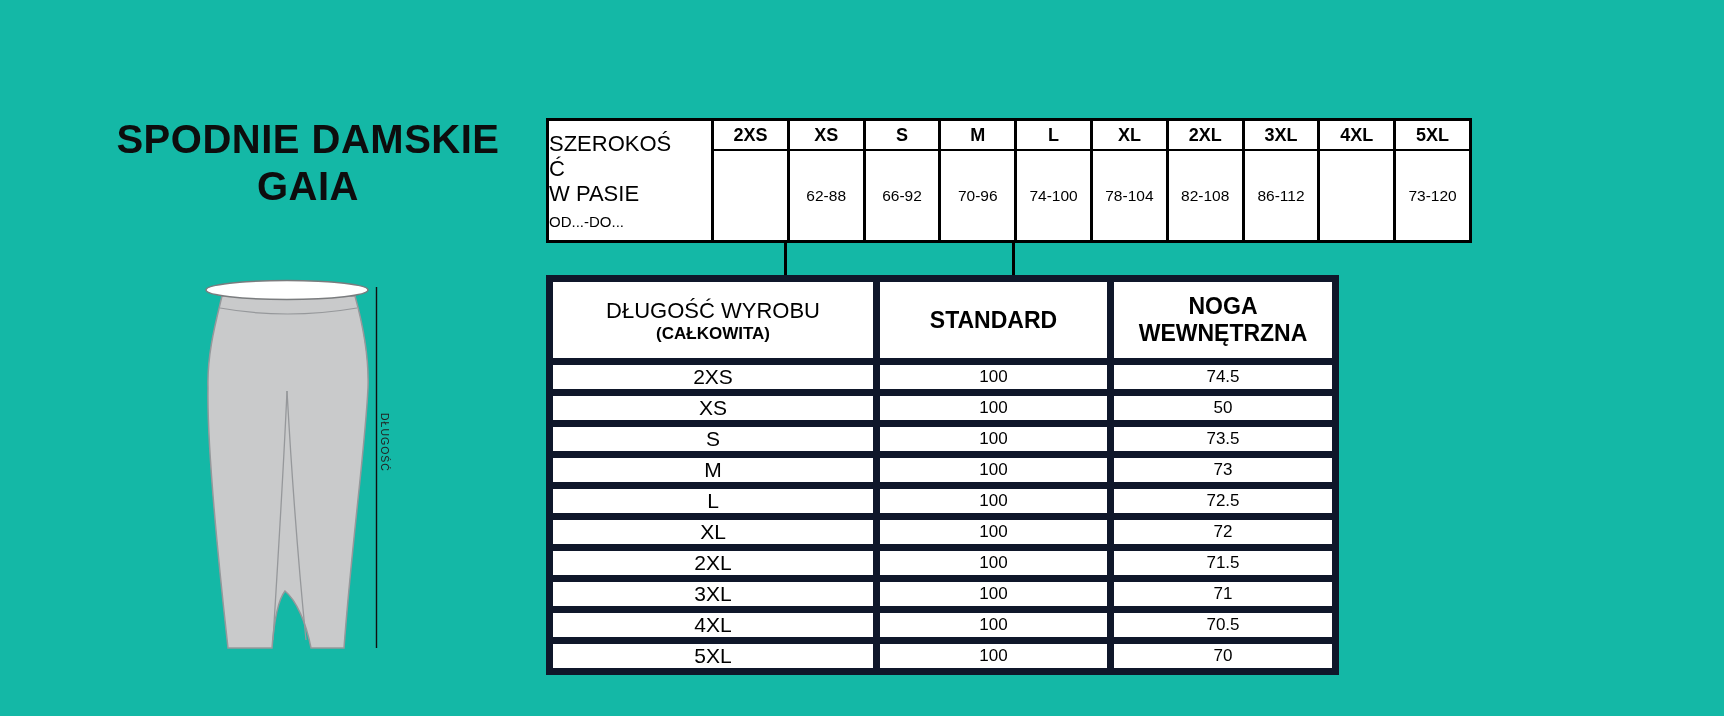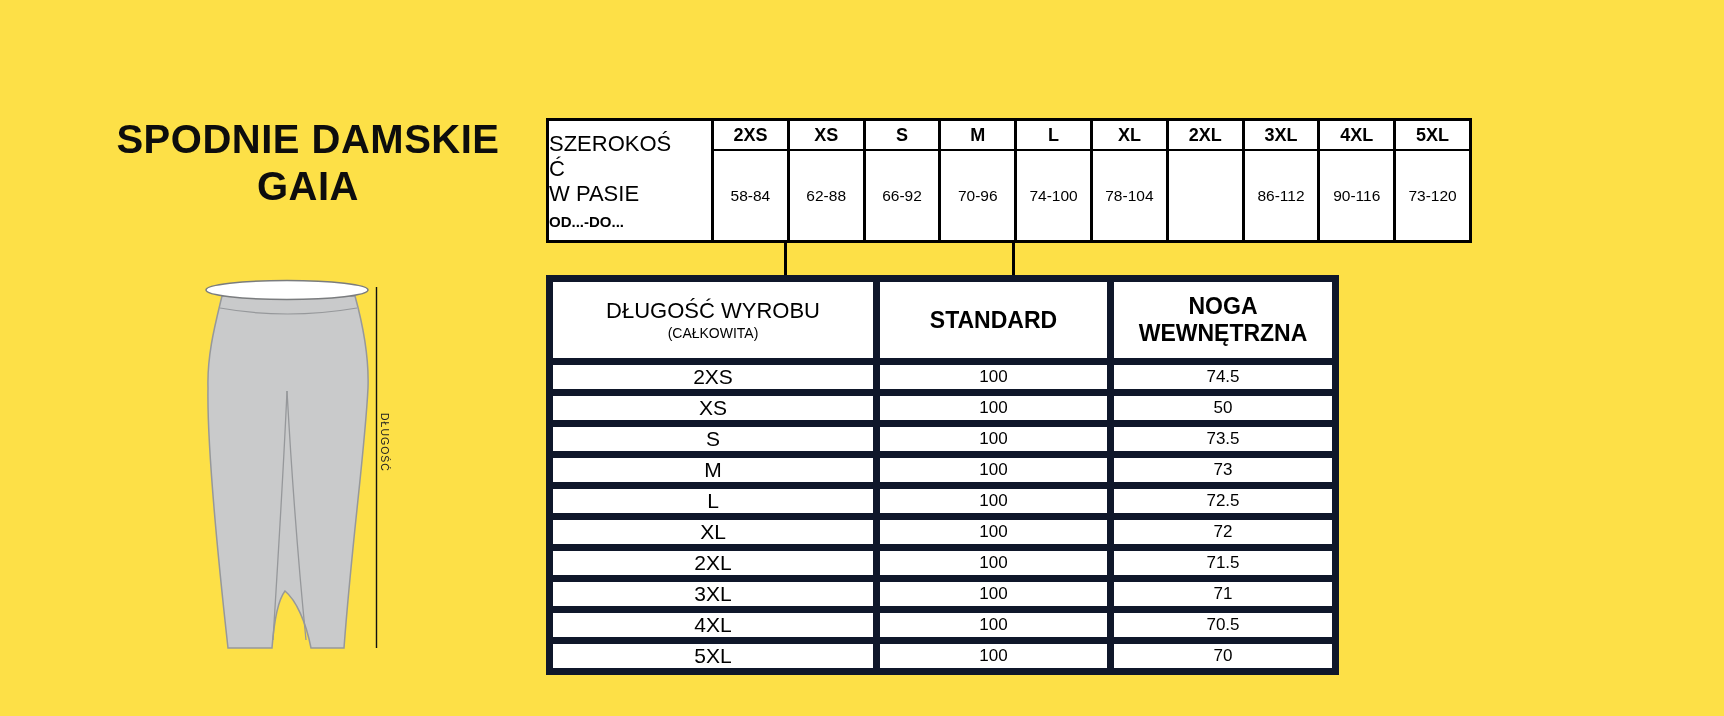--- a/index.html
+++ b/index.html
@@ -1,51 +1,51 @@
 <!DOCTYPE html>
 <html><head>
 <meta charset="utf-8">
 <style>
   html,body{margin:0;padding:0;background:#ffffff;}
   .canvas{
-    position:relative;width:1724px;height:716px;background:#fde047;overflow:hidden;
+    position:relative;width:1724px;height:716px;background:#14b8a6;overflow:hidden;
     font-family:"Liberation Sans","DejaVu Sans",sans-serif;color:#000;
   }
   
   .title-block{position:absolute;left:78px;top:116px;width:460px;text-align:center;
     font-weight:bold;font-size:40px;line-height:47px;color:#0d0d0d;letter-spacing:.5px;}
   
   .fig-labels{position:absolute;left:180px;top:255px;width:215px;text-align:center;color:#2e2e2e;}
   .fig-label-main{font-size:13px;font-weight:bold;letter-spacing:2px;}
   .fig-label-sub{font-size:7px;letter-spacing:.5px;margin-top:1px;color:#3a3a3a;}
   .pants-svg{position:absolute;left:180px;top:240px;}
   
   .connector{position:absolute;width:3px;background:#000;}
   .connector.c1{left:784px;top:241px;height:37px;}
   .connector.c2{left:1012px;top:241px;height:37px;}
   
   .wt{position:absolute;left:546px;top:118px;width:926px;height:125px;
       border:3px solid #000;box-sizing:border-box;display:flex;background:#fff;}
   .wt-first{flex:0 0 162px;display:flex;flex-direction:column;justify-content:center;
       align-items:flex-start;text-align:center;box-sizing:border-box;}
   .wt-first .big{font-size:22px;line-height:25px;}
-  .wt-first .small{font-size:15px;line-height:19px;margin-top:6px;font-weight:bold;}
+  .wt-first .small{font-size:15px;line-height:19px;margin-top:6px;}
   .wt-col{flex:1 1 0;border-left:3px solid #000;box-sizing:border-box;display:flex;flex-direction:column;}
   .wt-size{height:30px;box-sizing:border-box;border-bottom:2px solid #000;
       display:flex;align-items:center;justify-content:center;font-weight:bold;font-size:18px;}
   .wt-range{flex:1;display:flex;align-items:center;justify-content:center;font-size:15.5px;}
   
   table.lt{position:absolute;left:546px;top:275px;border-collapse:collapse;table-layout:fixed;background:#fff;}
   table.lt col.c-size{width:327px;}
   table.lt col.c-std{width:234px;}
   table.lt col.c-leg{width:225px;}
   table.lt th,table.lt td{border:7px solid #0f172a;padding:0;text-align:center;vertical-align:middle;}
   table.lt tr.head th{height:76px;}
   .lt-h1{font-size:22px;font-weight:normal;line-height:24px;}
-  .lt-h1s{font-size:14px;font-weight:normal;line-height:17px;margin-top:2px;}
+  .lt-h1s{font-size:17px;font-weight:bold;line-height:17px;margin-top:2px;}
   .lt-hb{font-size:23px;font-weight:bold;}
   table.lt tr.data td{height:24px;line-height:24px;}
   td.lt-size{font-size:21px;}
   td.lt-num{font-size:17px;}
 </style>
 </head>
 <body>
 
 <div class="canvas">
 
@@ -85,21 +85,20 @@
   <div class="wt">
     <div class="wt-first">
       <div class="big">SZEROKOŚ</div>
       <div class="big">Ć</div>
       <div class="big">W PASIE</div>
       <div class="small">OD...-DO...</div>
     </div>
 
       <div class="wt-col">
         <div class="wt-size">2XS</div>
-        <div class="wt-range">58-84</div>
       </div>
 
       <div class="wt-col">
         <div class="wt-size">XS</div>
         <div class="wt-range">62-88</div>
       </div>
 
       <div class="wt-col">
         <div class="wt-size">S</div>
         <div class="wt-range">66-92</div>
@@ -115,30 +114,30 @@
         <div class="wt-range">74-100</div>
       </div>
 
       <div class="wt-col">
         <div class="wt-size">XL</div>
         <div class="wt-range">78-104</div>
       </div>
 
       <div class="wt-col">
         <div class="wt-size">2XL</div>
+        <div class="wt-range">82-108</div>
       </div>
 
       <div class="wt-col">
         <div class="wt-size">3XL</div>
         <div class="wt-range">86-112</div>
       </div>
 
       <div class="wt-col">
         <div class="wt-size">4XL</div>
-        <div class="wt-range">90-116</div>
       </div>
 
       <div class="wt-col">
         <div class="wt-size">5XL</div>
         <div class="wt-range">73-120</div>
       </div>
     </div>
 
   <table class="lt">
     <colgroup>

